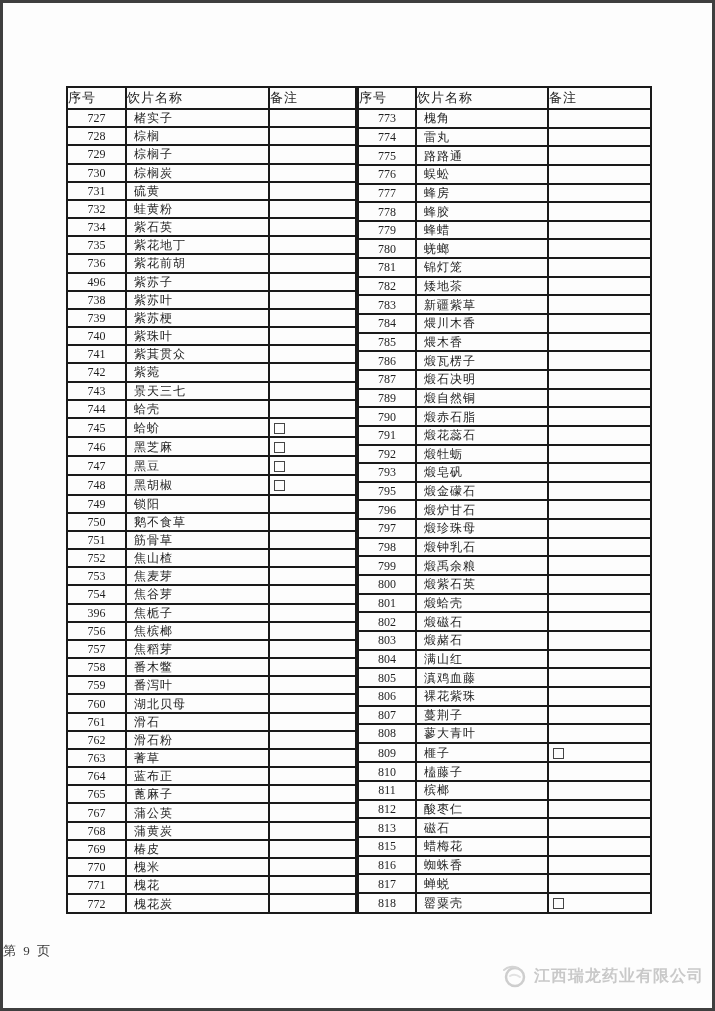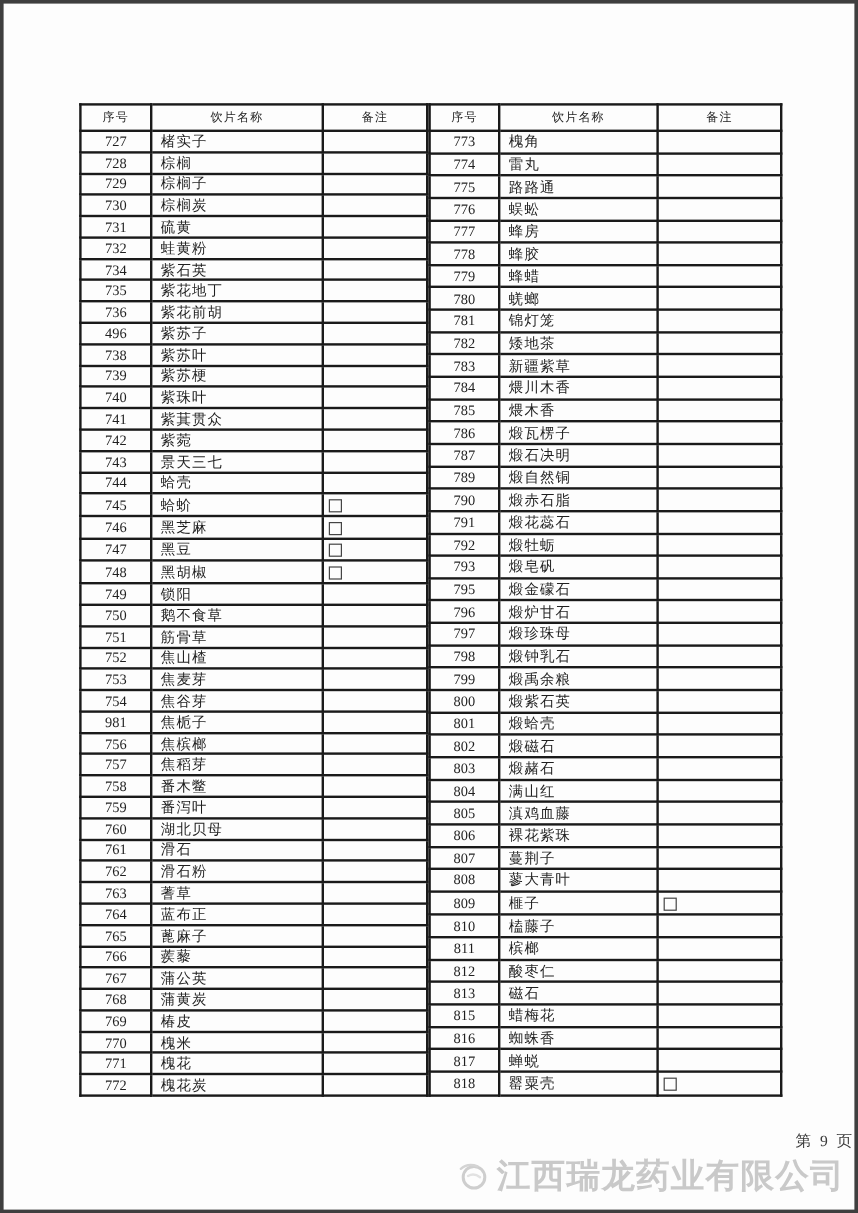--- a/index.html
+++ b/index.html
@@ -29,48 +29,48 @@
   table.left{width:289px;}
   table.right{width:293px;}
   th,td{
     border:2px solid #1a1a1a;
     padding:0;
     overflow:hidden;
     white-space:nowrap;
   }
   thead th{
     height:20px;
-    font-size:10px;
+    font-size:13px;
     font-weight:normal;
-    text-align:center;
+    text-align:left;
     letter-spacing:1px;
   }
   td{font-size:12px;line-height:1;}
   td.c-no{text-align:center;font-family:"Liberation Serif",serif;}
   td.c-name{text-align:left;padding-left:7px;letter-spacing:1px;}
   td.c-rem{text-align:left;padding-left:4px;}
   .checkbox{
     display:inline-block;
     width:9px;height:9px;
     border:1px solid #444;
     vertical-align:middle;
     background:#fdfdfd;
   }
   .footer{
     position:absolute;left:0;top:939px;width:100%;
-    text-align:right;
+    text-align:left;
     font-size:13px;color:#3a3a3a;
     letter-spacing:2px;
   }
   .watermark{
     position:absolute;right:8px;top:958px;
     display:flex;align-items:center;gap:4px;
     color:#c9c9c9;
     font-family:"Liberation Sans","DejaVu Sans",sans-serif;
-    font-size:28px;font-weight:bold;letter-spacing:1px;
+    font-size:16px;font-weight:bold;letter-spacing:1px;
   }
   .watermark svg{display:block;}
 </style>
 </head>
 <body>
 
 <div class="page">
 
   <div class="table-area">
 
@@ -217,21 +217,21 @@
             <td class="c-no">753</td>
             <td class="c-name">焦麦芽</td>
             <td class="c-rem"></td>
           </tr>
           <tr>
             <td class="c-no">754</td>
             <td class="c-name">焦谷芽</td>
             <td class="c-rem"></td>
           </tr>
           <tr>
-            <td class="c-no">981</td>
+            <td class="c-no">396</td>
             <td class="c-name">焦栀子</td>
             <td class="c-rem"></td>
           </tr>
           <tr>
             <td class="c-no">756</td>
             <td class="c-name">焦槟榔</td>
             <td class="c-rem"></td>
           </tr>
           <tr>
             <td class="c-no">757</td>
@@ -269,25 +269,20 @@
             <td class="c-rem"></td>
           </tr>
           <tr>
             <td class="c-no">764</td>
             <td class="c-name">蓝布正</td>
             <td class="c-rem"></td>
           </tr>
           <tr>
             <td class="c-no">765</td>
             <td class="c-name">蓖麻子</td>
-            <td class="c-rem"></td>
-          </tr>
-          <tr>
-            <td class="c-no">766</td>
-            <td class="c-name">蒺藜</td>
             <td class="c-rem"></td>
           </tr>
           <tr>
             <td class="c-no">767</td>
             <td class="c-name">蒲公英</td>
             <td class="c-rem"></td>
           </tr>
           <tr>
             <td class="c-no">768</td>
             <td class="c-name">蒲黄炭</td>

